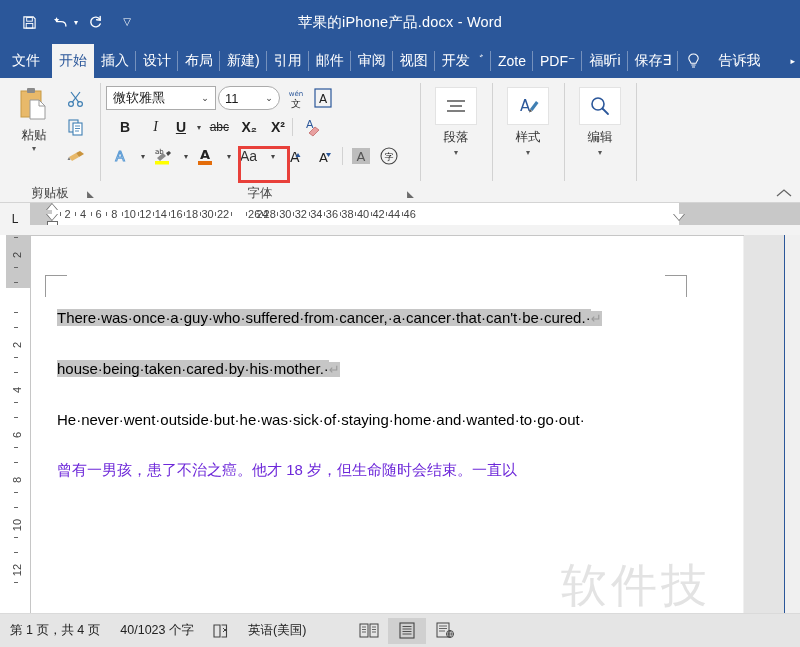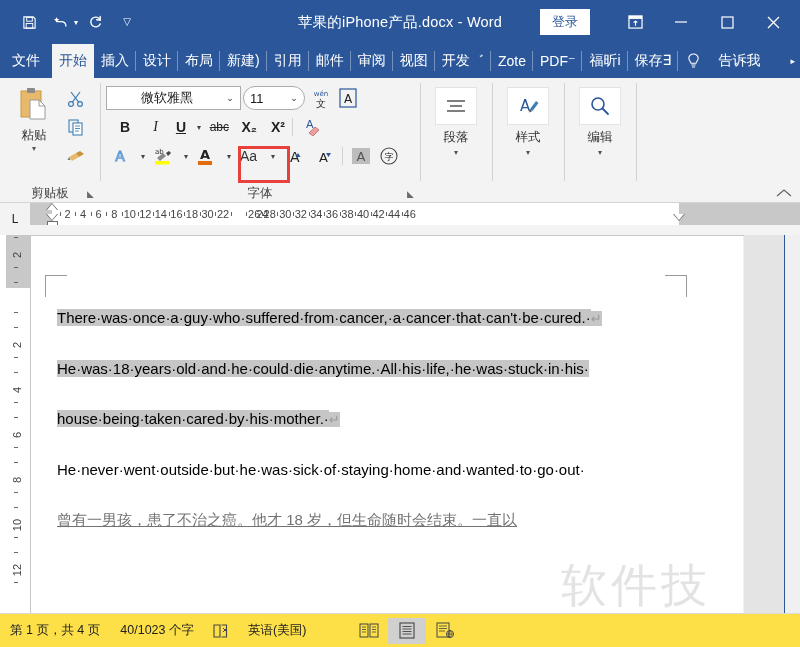--- a/index.html
+++ b/index.html
@@ -106,21 +106,21 @@
   
   .g-font { width: 320px; }
   .font-rows { display: flex; flex-direction: column; gap: 3px; width: 100%; padding-top: 2px;}
   .frow { display: flex; align-items: center; gap: 2px; }
   .combo {
     height: 24px; border: 1px solid #ababab; background: #fff;
     display: flex; align-items: center; font-size: 13px; color: #1a1a1a;
   }
   .combo .val { padding-left: 6px; flex: 1; overflow: hidden; white-space: nowrap; }
   .combo .chev { width: 20px; text-align: center; font-size: 9px; color: #333; }
-  .combo.fontname { width: 135px; padding-left: 28px; }
+  .combo.fontname { width: 110px; }
   .combo.fontsize { width: 62px; border-radius: 12px; }
   .fbtn {
     height: 26px; min-width: 26px; display: flex; align-items: center; justify-content: flex-end;
     font-size: 14px; color: #222; padding: 0 2px;
   }
   .fbtn.mini-caret { min-width: 13px; font-size: 8px; color: #444; }
   .vsep { width: 1px; height: 18px; background: #d2d2d2; margin: 0 3px; }
 
   
   .g-para, .g-styles, .g-edit { width: 72px; }
@@ -224,41 +224,41 @@
   }
   .doc-body {
     position: absolute; left: 26px; top: 58px; width: 620px;
   }
   .para {
     font-family: "Liberation Sans", sans-serif;
     font-size: 15px; color: #000; line-height: 50px; white-space: nowrap;
   }
   .para .hl { background: #c6c6c6; }
   .pilcrow { color: #9a9a9a; font-size: 13px; }
-  .para.cn { color: #737373; font-size: 15px; text-decoration: underline; }
+  .para.cn { color: #6d28d9; font-size: 15px; }
   .squiggle {
     text-decoration: underline; text-decoration-style: wavy;
     text-decoration-color: #4a7ebb; text-decoration-thickness: 1px;
   }
   .watermark {
     position: absolute; left: 530px; top: 320px;
     font-size: 46px; color: #e3e3e3; letter-spacing: 4px;
     font-family: "DejaVu Sans", sans-serif; pointer-events: none;
   }
   .page-right-gutter {
     position: absolute; left: 714px; top: 0; width: 40px; height: 378px; background: #e4e4e4;
   }
   .page-right-border {
     position: absolute; left: 754px; top: 0; width: 1px; height: 378px; background: #2b579a;
   }
 
   
   .statusbar {
     position: absolute; left: 0; top: 613px; width: 800px; height: 34px;
-    background: #fde047; border-top: 1px solid #dadada;
+    background: #e5e5e5; border-top: 1px solid #dadada;
     display: flex; align-items: center;
   }
   .sb-item { font-size: 12.5px; color: #222; padding: 0 10px; white-space: nowrap; }
   .sb-icon { padding: 0 8px; display: flex; align-items: center; color: #444; }
   .view-btns { display: flex; align-items: center; margin-left: 34px; }
   .view-btn {
     width: 38px; height: 26px; display: flex; align-items: center; justify-content: center;
     color: #3a3a3a;
   }
   .view-btn.active { background: #d0d0d0; }
@@ -287,45 +287,20 @@
       <span class="qat-caret">▾</span>
       <div class="qat-btn">
         <svg width="15" height="15" viewBox="0 0 16 16">
             <path d="M12.5 4.5 A5.2 5.2 0 1 0 13 9.5" fill="none" stroke="#fff" stroke-width="1.5" stroke-linecap="round"></path>
             <path d="M13 1.5 L13 5.5 L9.2 5" fill="none" stroke="#fff" stroke-width="1.5" stroke-linecap="round"></path>
           </svg>
       </div>
       <div class="qat-btn" style="font-size:10px;">▽</div>
     </div>
     <div class="title-text">苹果的iPhone产品.docx  -  Word</div>
-    <div class="tb-right">
-      <div class="signin">登录</div>
-      <div class="tb-icon ribbon-opt">
-        <svg width="15" height="14" viewBox="0 0 16 15">
-            <rect x="1" y="1" width="14" height="13" fill="none" stroke="#fff" stroke-width="1.3"></rect>
-            <rect x="1" y="1" width="14" height="3.2" fill="#fff"></rect>
-            <path d="M8 11.5 L8 6.2 M8 6.2 L6 8.2 M8 6.2 L10 8.2" stroke="#fff" stroke-width="1.2" fill="none"></path>
-          </svg>
-      </div>
-      <div class="tb-icon min">
-        <svg width="14" height="10" viewBox="0 0 14 10">
-            <path d="M1 5 H13" stroke="#fff" stroke-width="1.2"></path>
-          </svg>
-      </div>
-      <div class="tb-icon max">
-        <svg width="13" height="13" viewBox="0 0 13 13">
-            <rect x="1" y="1" width="11" height="11" fill="none" stroke="#fff" stroke-width="1.2"></rect>
-          </svg>
-      </div>
-      <div class="tb-icon close">
-        <svg width="15" height="15" viewBox="0 0 15 15">
-            <path d="M2 2 L13 13 M13 2 L2 13" stroke="#fff" stroke-width="1.3"></path>
-          </svg>
-      </div>
-    </div>
   </div>
 
   <div class="tabstrip">
     <div class="tab file">文件</div>
     <div class="tab active">开始</div>
     <div class="tab sep">插入</div>
     <div class="tab sep">设计</div>
     <div class="tab sep">布局</div>
     <div class="tab sep">新建)</div>
     <div class="tab sep">引用</div>
@@ -647,21 +622,20 @@
 
   <div class="docarea">
     <div class="page">
       <div class="page-top-edge"></div>
       <div class="margin-v-left"></div>
       <div class="margin-mark tl"></div>
       <div class="margin-mark tr"></div>
 
       <div class="doc-body" id="doc-body">
           <div class="para"><span class="hl">There·was·once·a·guy·who·suffered·from·cancer,·a·cancer·that·can't·be·cured.·</span><span class="hl pilcrow">↵</span></div>
-          <div class="para"><span class="hl">He·was·18·years·old·and·he·could·die·anytime.·All·his·life,·he·was·stuck·in·his·</span></div>
           <div class="para"><span class="hl">house·being·taken·cared·by·his·mother.·</span><span class="hl pilcrow">↵</span></div>
           <div class="para"><span>He·never·went·outside·but·he·was·sick·of·staying·home·and·wanted·to·go·out·</span></div>
           <div class="para cn"><span>曾有一男孩，患了不治之癌。他才 18 岁，但生命随时会结束。一直以</span></div>
         </div>
       <div class="watermark">软件技巧</div>
     </div>
     <div class="page-right-gutter"></div>
     <div class="page-right-border"></div>
   </div>
 

